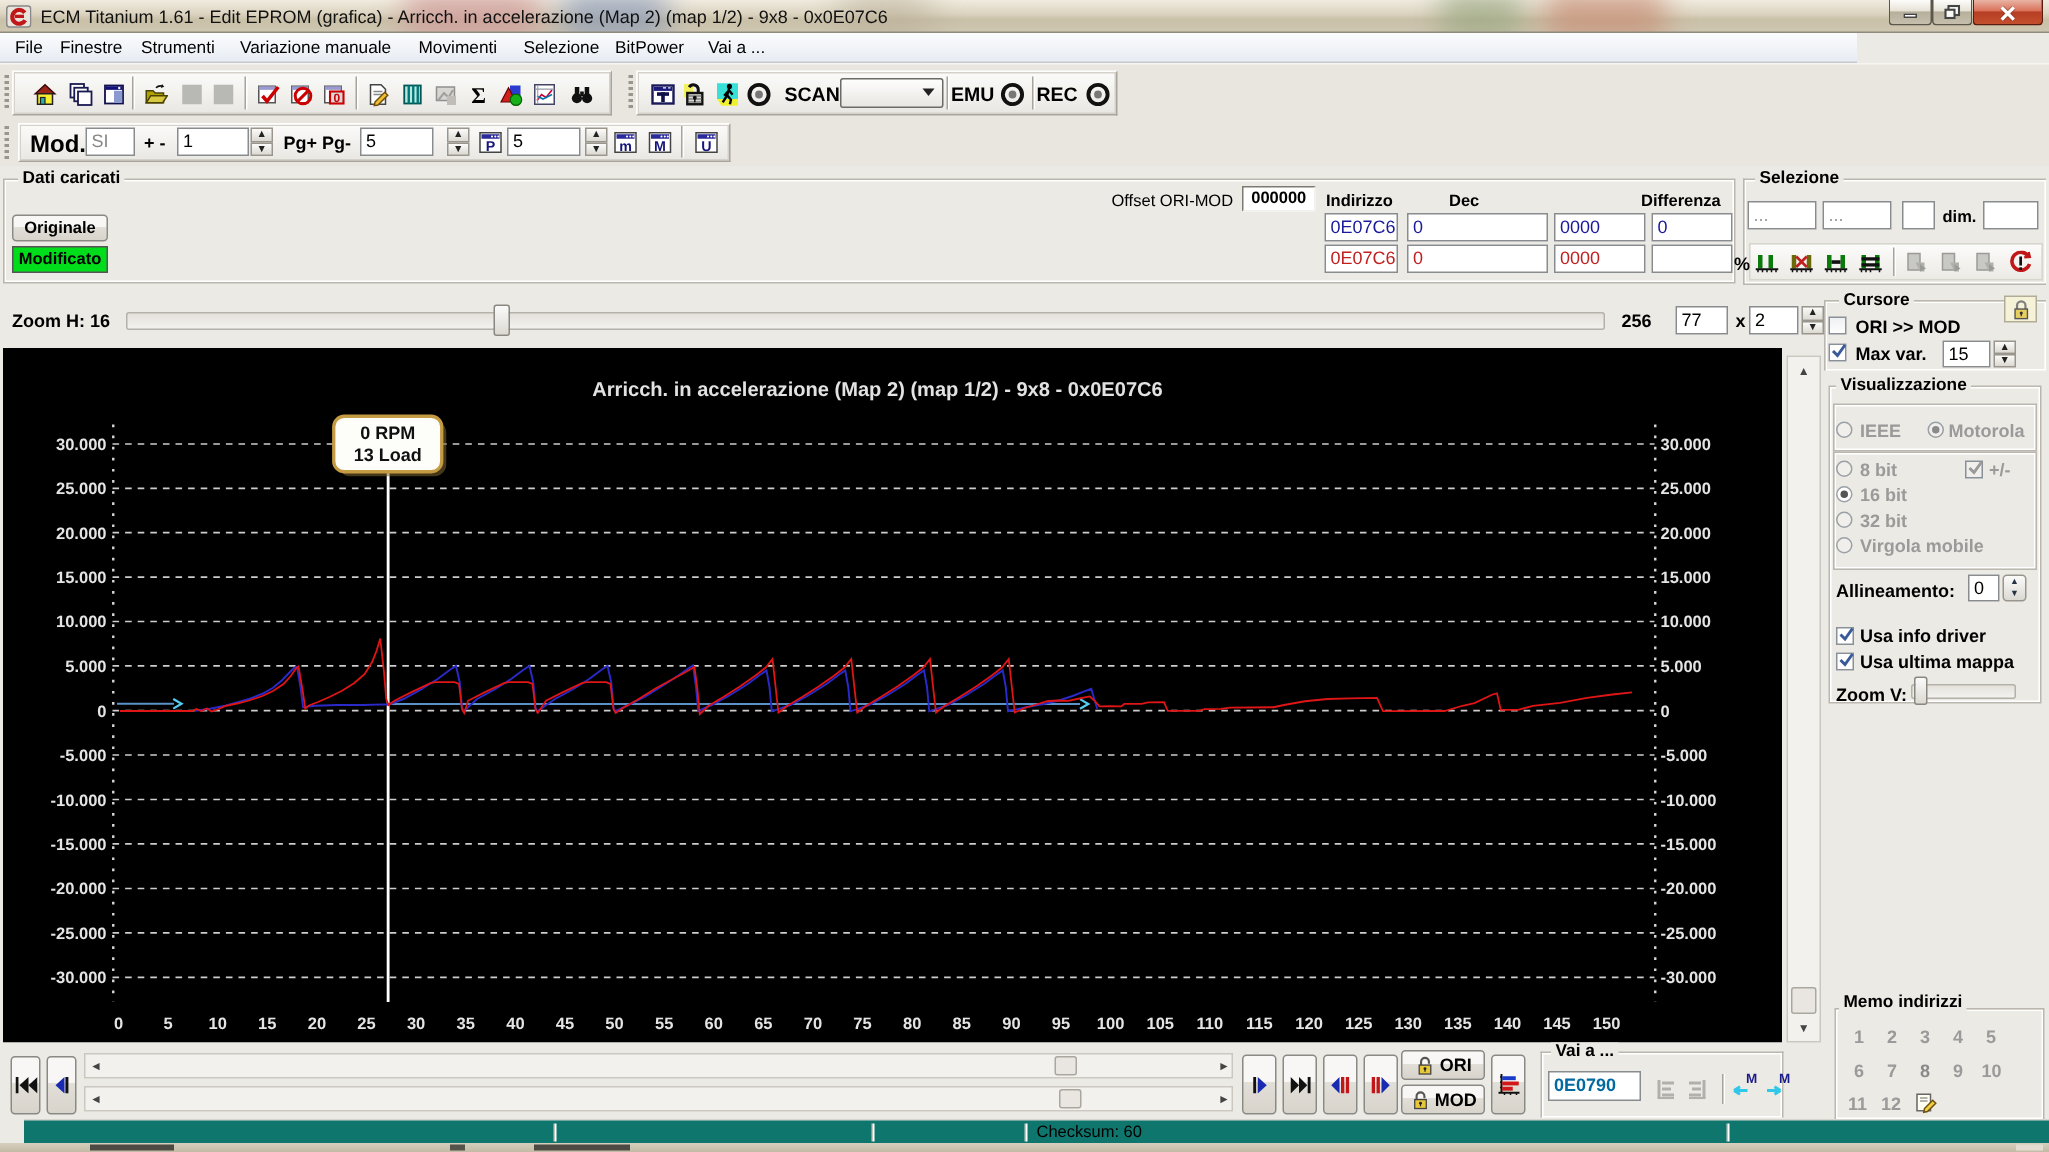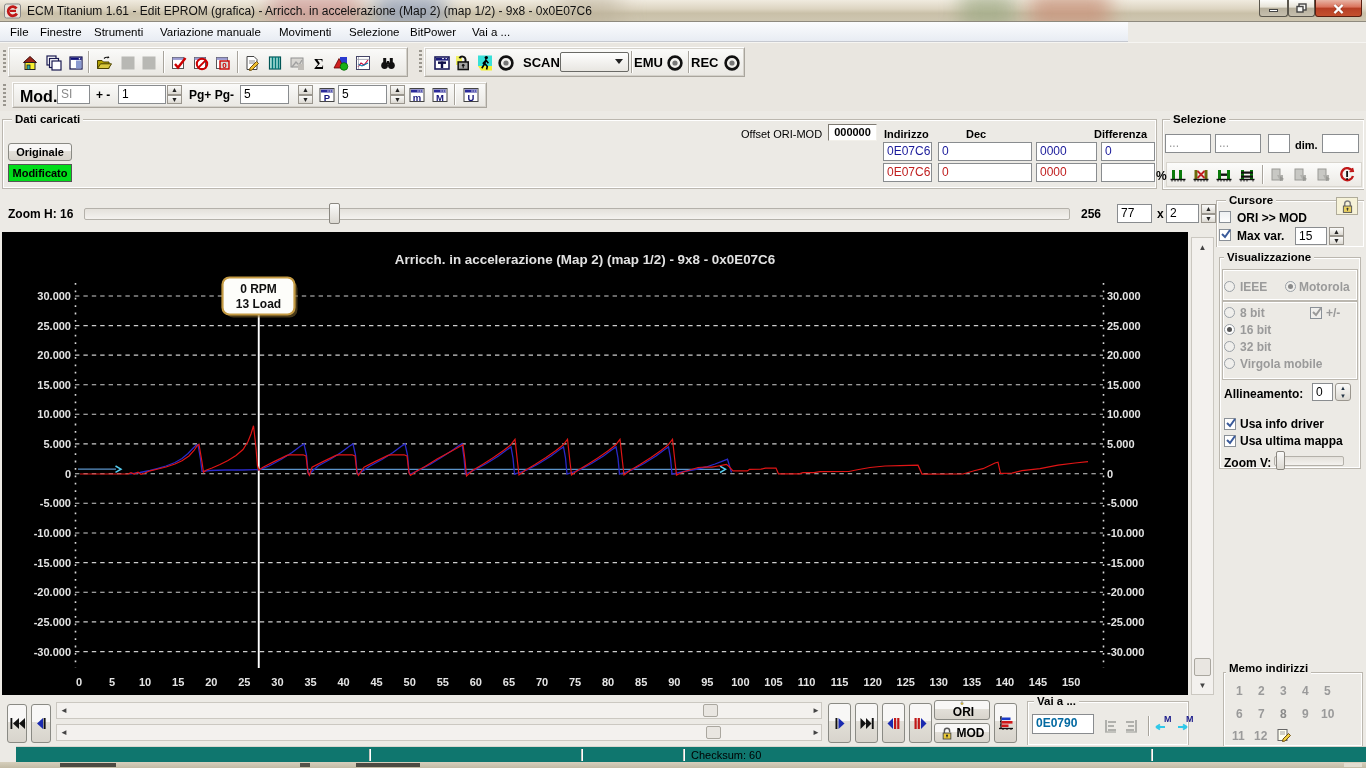--- a/index.html
+++ b/index.html
@@ -53,21 +53,21 @@
     </svg>
 </div>
 <div class="abs" style="left:1315px;top:0;width:47px;height:17px;background:linear-gradient(#e8b4a4 0%,#d9715a 45%,#b63e24 50%,#c4502e 100%);border:1px solid #5a1e10;border-top:none;border-radius:0 0 3px 3px;display:flex;align-items:center;justify-content:center;">
  <svg width="11" height="10" viewBox="0 0 11 10" style="margin-top:1px;">
       <path d="M1.5 1 L9.5 9 M9.5 1 L1.5 9" stroke="#fff" stroke-width="2.4"></path>
       <path d="M1.5 1 L9.5 9 M9.5 1 L1.5 9" stroke="rgba(90,30,10,0.35)" stroke-width="3.4"></path>
       <path d="M1.5 1 L9.5 9 M9.5 1 L1.5 9" stroke="#fff" stroke-width="2"></path>
     </svg>
 </div>
 
-<div class="abs" style="left:0;top:22px;width:1128px;height:20px;background:linear-gradient(#fbfcfe,#e8ecf3);border-bottom:1px solid #c6c9d0;color:#000;font-size:11.5px;">
+<div class="abs" style="left:0;top:22px;width:1238px;height:20px;background:linear-gradient(#fbfcfe,#e8ecf3);border-bottom:1px solid #c6c9d0;color:#000;font-size:11.5px;">
     <span class="abs" style="left:10px;top:4px;">File</span>
     <span class="abs" style="left:40px;top:4px;">Finestre</span>
     <span class="abs" style="left:94px;top:4px;">Strumenti</span>
     <span class="abs" style="left:160px;top:4px;">Variazione manuale</span>
     <span class="abs" style="left:279px;top:4px;">Movimenti</span>
     <span class="abs" style="left:349px;top:4px;">Selezione</span>
     <span class="abs" style="left:410px;top:4px;">BitPower</span>
     <span class="abs" style="left:472px;top:4px;">Vai a ...</span>
   </div>
 <div class="abs" style="left:0;top:42px;width:1366px;height:38px;background:#e9e6e0;border-top:1px solid #f6f5f2;">
@@ -632,21 +632,21 @@
         <rect x="10.2" y="0" width="2.2" height="11" fill="#c01818"></rect>
       </svg>
     </div>
     <div class="btn7" style="left:909px;top:7px;width:23px;height:40px;">
       <svg width="13" height="11" viewBox="0 0 13 11">
         <rect x="0.5" y="0" width="2.2" height="11" fill="#c01818"></rect>
         <rect x="3.7" y="0" width="2.2" height="11" fill="#c01818"></rect>
         <path d="M7 0 L12.5 5.5 L7 11 Z" fill="#1a2ab0"></path>
       </svg>
     </div>
-    <div class="btn7" style="left:934px;top:4px;width:56px;height:20px;flex-direction:column;">
+    <div class="btn7" style="left:934px;top:4px;width:56px;height:20px;">
       <svg width="14" height="15" viewBox="0 0 16 16">
         <path d="M5 7.5 L5 5 A3 3 0 0 1 11 5 L11 6.5" fill="none" stroke="#555" stroke-width="1.6"></path>
         <rect x="3.6" y="7.5" width="8.8" height="6.8" fill="#e8c838" stroke="#444" stroke-width="1"></rect>
         <circle cx="8" cy="10.3" r="1.1" fill="#222"></circle>
         <rect x="7.55" y="10.3" width="0.9" height="2.3" fill="#222"></rect>
       </svg>
       <span class="b" style="font-size:12px;margin-left:3px;">ORI</span>
     </div>
     <div class="btn7" style="left:934px;top:27px;width:56px;height:20px;">
       <svg width="14" height="15" viewBox="0 0 16 16">

